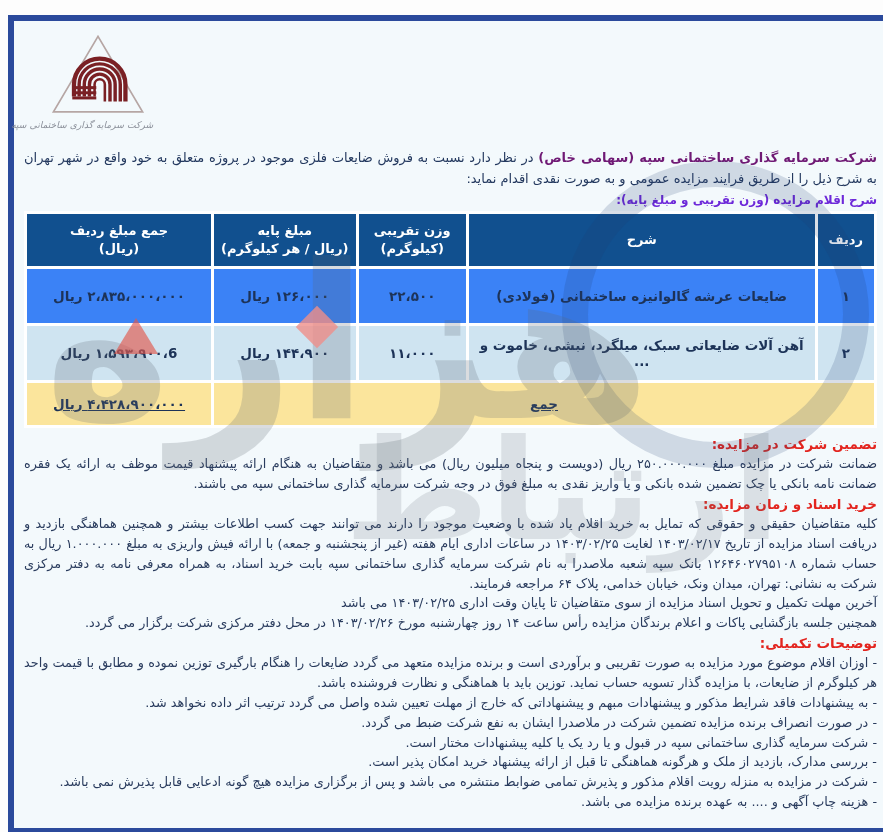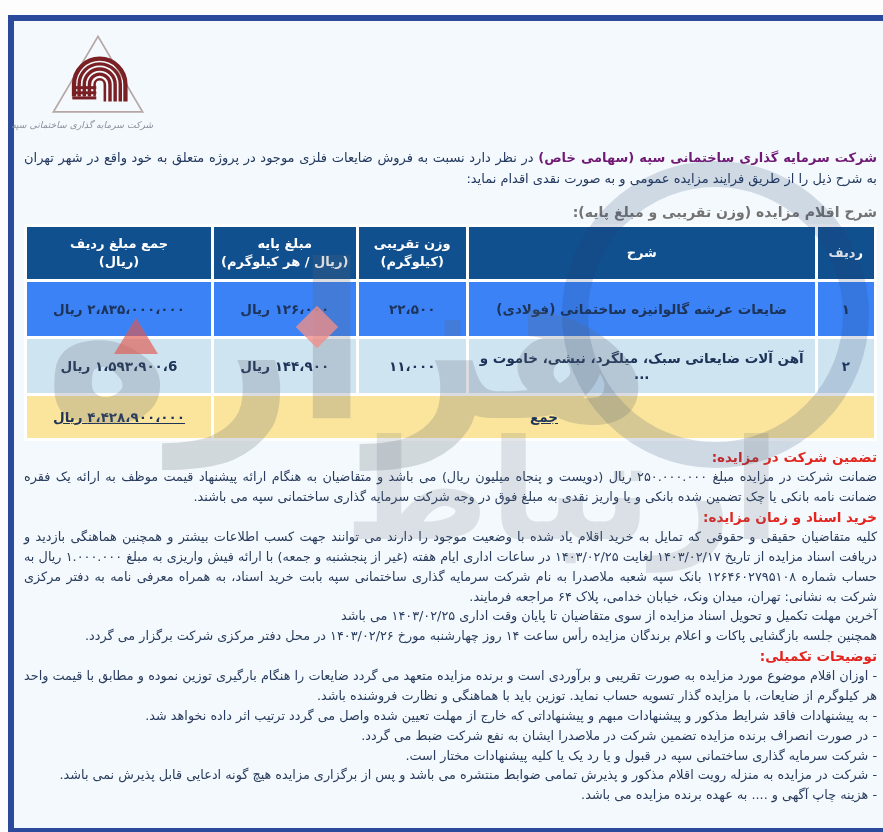--- a/index.html
+++ b/index.html
@@ -20,21 +20,21 @@
     font-size:10px;color:#8a8f99;font-style:italic;letter-spacing:-0.5px;
     margin-top:2px;white-space:nowrap;transform:scale(.92);
   }
   .title{
     text-align:center;padding-top:28px;color:#e8251d;font-weight:bold;
     font-size:38px;letter-spacing:-1px;
   }
   
   .intro{font-size:13px;line-height:1.65;color:#24395f;text-align:justify;margin-top:2px;}
   .intro b{color:#701a75;}
-  .cap{color:#737373;font-weight:bold;font-size:14px;margin:14px 0 4px 0;}
+  .cap{color:#6d28d9;font-weight:bold;font-size:12px;margin:3px 0 4px 0;}
   
   table{width:100%;border-collapse:collapse;direction:rtl;table-layout:fixed;}
   th,td{border:3px solid #ffffff;text-align:center;vertical-align:middle;}
   th{
     background:#11508f;color:#ffffff;font-weight:bold;font-size:13px;
     height:48px;line-height:1.35;padding:2px;
   }
   td{font-weight:bold;font-size:13.5px;color:#1d3358;height:50px;padding:2px 6px;}
   tr.r1 td{background:#3b82f6;}
   tr.r2 td{background:#cfe4f1;}
@@ -160,20 +160,21 @@
         <p class="short">آخرین مهلت تکمیل و تحویل اسناد مزایده از سوی متقاضیان تا پایان وقت اداری ۱۴۰۳/۰۲/۲۵ می باشد</p>
         <p class="short">همچنین جلسه بازگشایی پاکات و اعلام برندگان مزایده رأس ساعت ۱۴ روز چهارشنبه مورخ ۱۴۰۳/۰۲/۲۶ در محل دفتر مرکزی شرکت برگزار می گردد.</p>
       </div>
 
       <div>
         <div class="sec-h">توضیحات تکمیلی:</div>
         <p>- اوزان اقلام موضوع مورد مزایده به صورت تقریبی و برآوردی است و برنده مزایده متعهد می گردد ضایعات را هنگام بارگیری توزین نموده و مطابق با قیمت واحد هر کیلوگرم از ضایعات، با مزایده گذار تسویه حساب نماید. توزین باید با هماهنگی و نظارت فروشنده باشد.</p>
         <p class="short">- به پیشنهادات فاقد شرایط مذکور و پیشنهادات مبهم و پیشنهاداتی که خارج از مهلت تعیین شده واصل می گردد ترتیب اثر داده نخواهد شد.</p>
         <p class="short">- در صورت انصراف برنده مزایده تضمین شرکت در ملاصدرا ایشان به نفع شرکت ضبط می گردد.</p>
         <p class="short">- شرکت سرمایه گذاری ساختمانی سپه در قبول و یا رد یک یا کلیه پیشنهادات مختار است.</p>
+        <p class="short">- بررسی مدارک، بازدید از ملک و هرگونه هماهنگی تا قبل از ارائه پیشنهاد خرید امکان پذیر است.</p>
         <p class="short">- شرکت در مزایده به منزله رویت اقلام مذکور و پذیرش تمامی ضوابط منتشره می باشد و پس از برگزاری مزایده هیچ گونه ادعایی قابل پذیرش نمی باشد.</p>
         <p class="short">- هزینه چاپ آگهی و .... به عهده برنده مزایده می باشد.</p>
       </div>
 
     </div>
   </div>
 
   <div class="wm">
     <div class="wm-ring"></div>
     <div class="wm-t1">هزاره</div>

